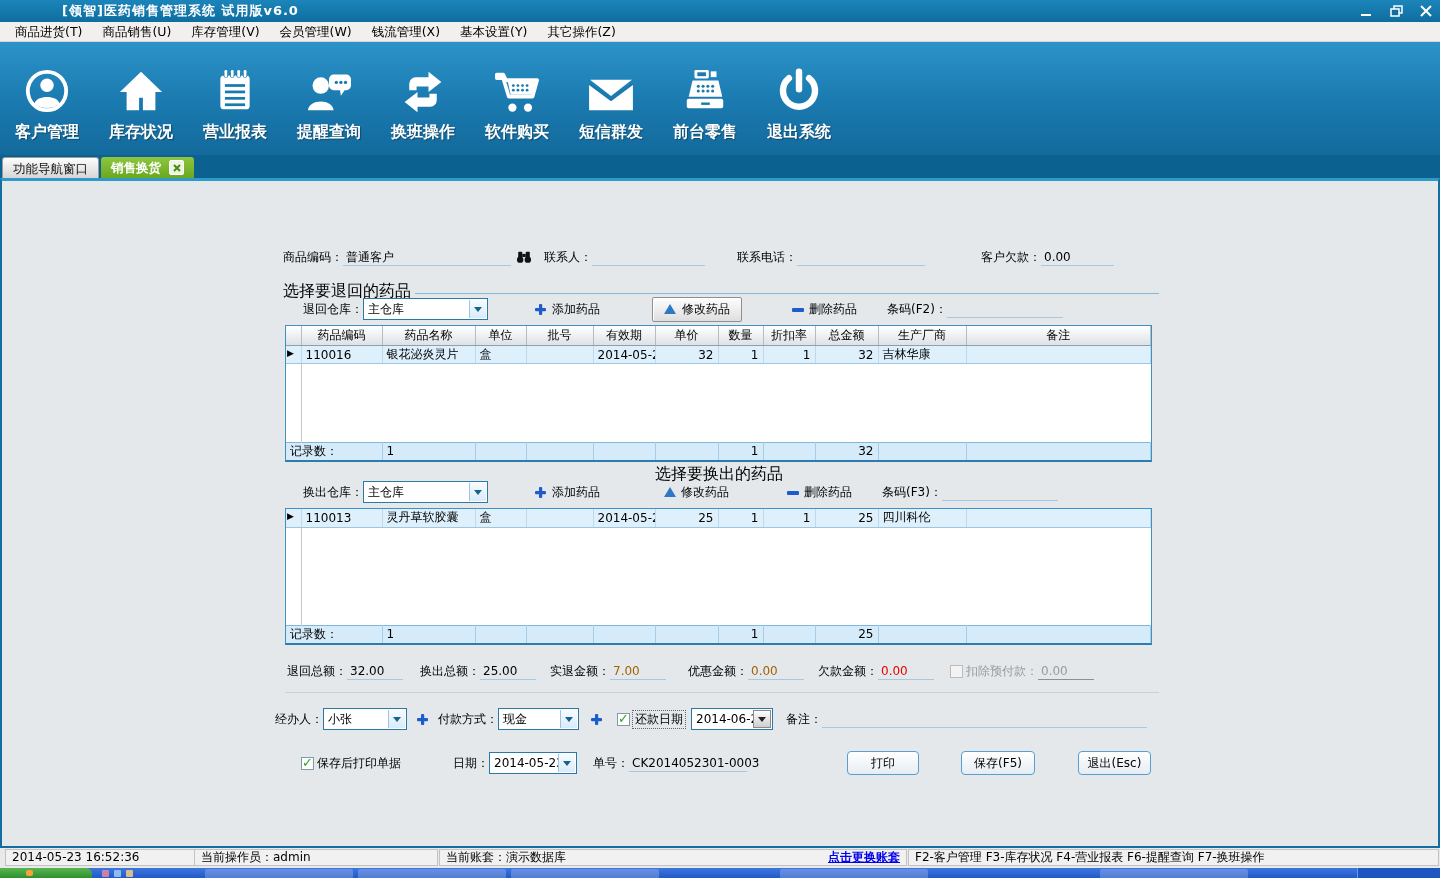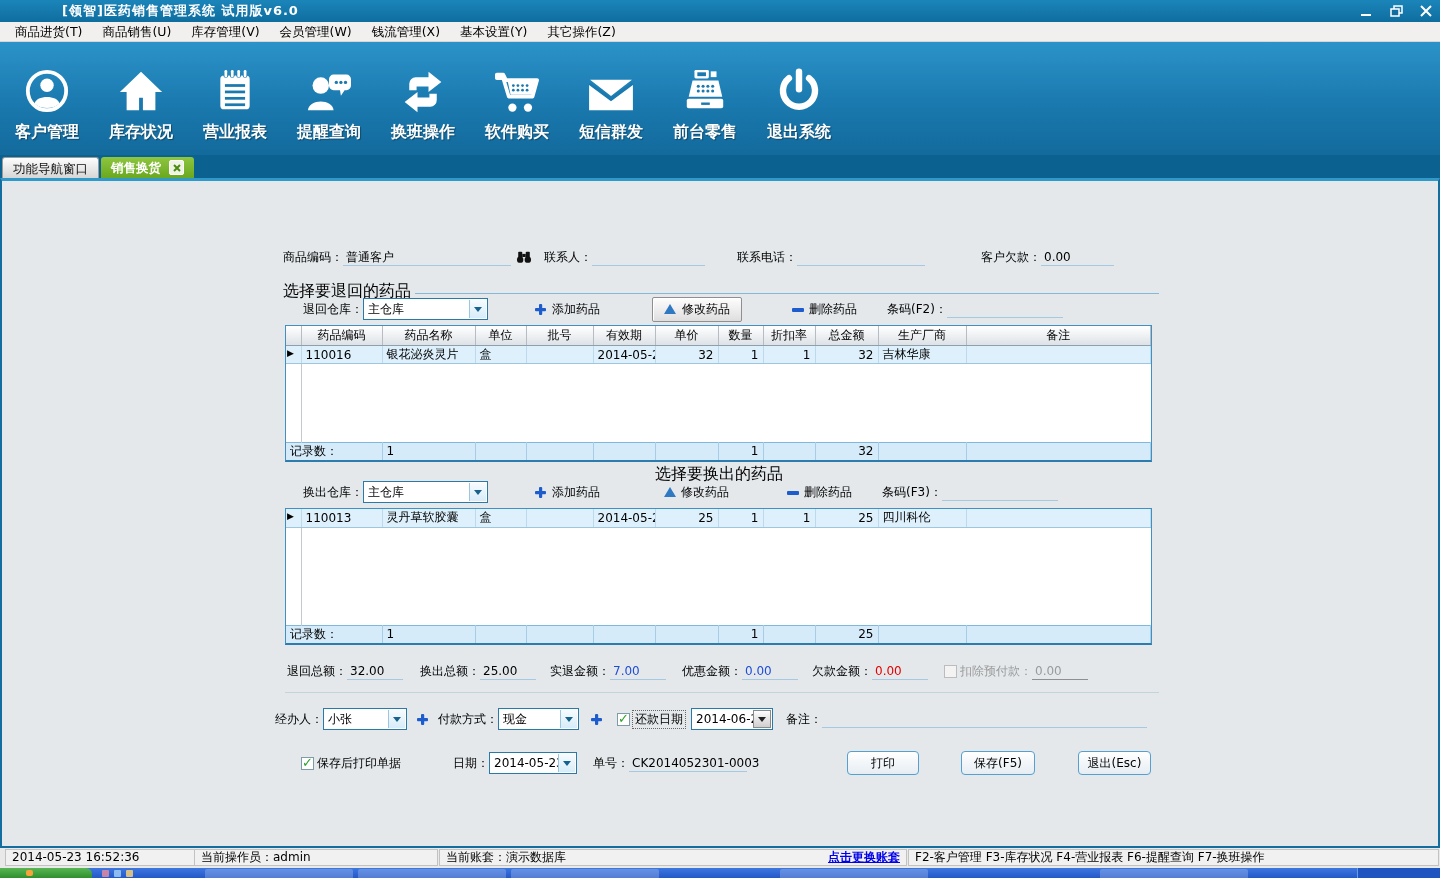--- a/index.html
+++ b/index.html
@@ -43,21 +43,21 @@
 
   
   #tabpage{position:absolute;left:0;top:178px;width:1440px;height:670px;box-sizing:border-box;
     background:#e4e8eb;border-top:3px solid #2f99ca;border-left:2px solid #136d9e;
     border-right:2px solid #136d9e;border-bottom:2px solid #136d9e;}
 
   .flexrow{position:absolute;display:flex;align-items:center;white-space:nowrap;}
   .lbl{font-size:12px;}
   .uin{display:inline-block;border-bottom:1px solid #a5c9e3;height:17px;line-height:16px;
     padding:0 3px;font-size:12px;box-sizing:border-box;}
-  .uval-blue{color:#1d4ed8;}
+  .uval-blue{color:#a16207;}
   .uval-red{color:#e60000;}
   .uval-gray{color:#9a9a9a;border-bottom-color:#8f8f8f;}
 
   
   .group-line{position:absolute;left:281px;width:876px;display:flex;align-items:center;}
   .group-line .gtitle{font-size:16px;margin-right:4px;}
   .group-line .grule{flex:1;height:1px;background:#85b9d9;margin-top:3px;}
 
   
   .combo{height:22px;border:1px solid #2a7aa8;background:#fff;display:inline-flex;align-items:center;
@@ -526,21 +526,21 @@
         </table>
     </div>
 
     <div class="flexrow" style="left:285px;top:479px;height:22px;">
       <span class="lbl">退回总额：</span>
       <span class="uin" style="width:56px;">32.00</span>
       <span class="lbl" style="margin-left:17px;">换出总额：</span>
       <span class="uin" style="width:56px;">25.00</span>
       <span class="lbl" style="margin-left:14px;">实退金额：</span>
       <span class="uin uval-blue" style="width:56px;">7.00</span>
-      <span class="lbl" style="margin-left:16px;">优惠金额：</span>
+      <span class="lbl" style="margin-left:22px;">优惠金额：</span>
       <span class="uin uval-blue" style="width:56px;">0.00</span>
       <span class="lbl" style="margin-left:14px;">欠款金额：</span>
       <span class="uin uval-red" style="width:56px;">0.00</span>
       <span class="cb disabled" style="margin-left:16px;"></span>
       <span class="lbl" style="margin-left:3px;color:#9a9a9a;">扣除预付款：</span>
       <span class="uin uval-gray" style="width:56px;">0.00</span>
     </div>
 
     <div class="hline" style="left:283px;top:511px;width:874px;"></div>
 

